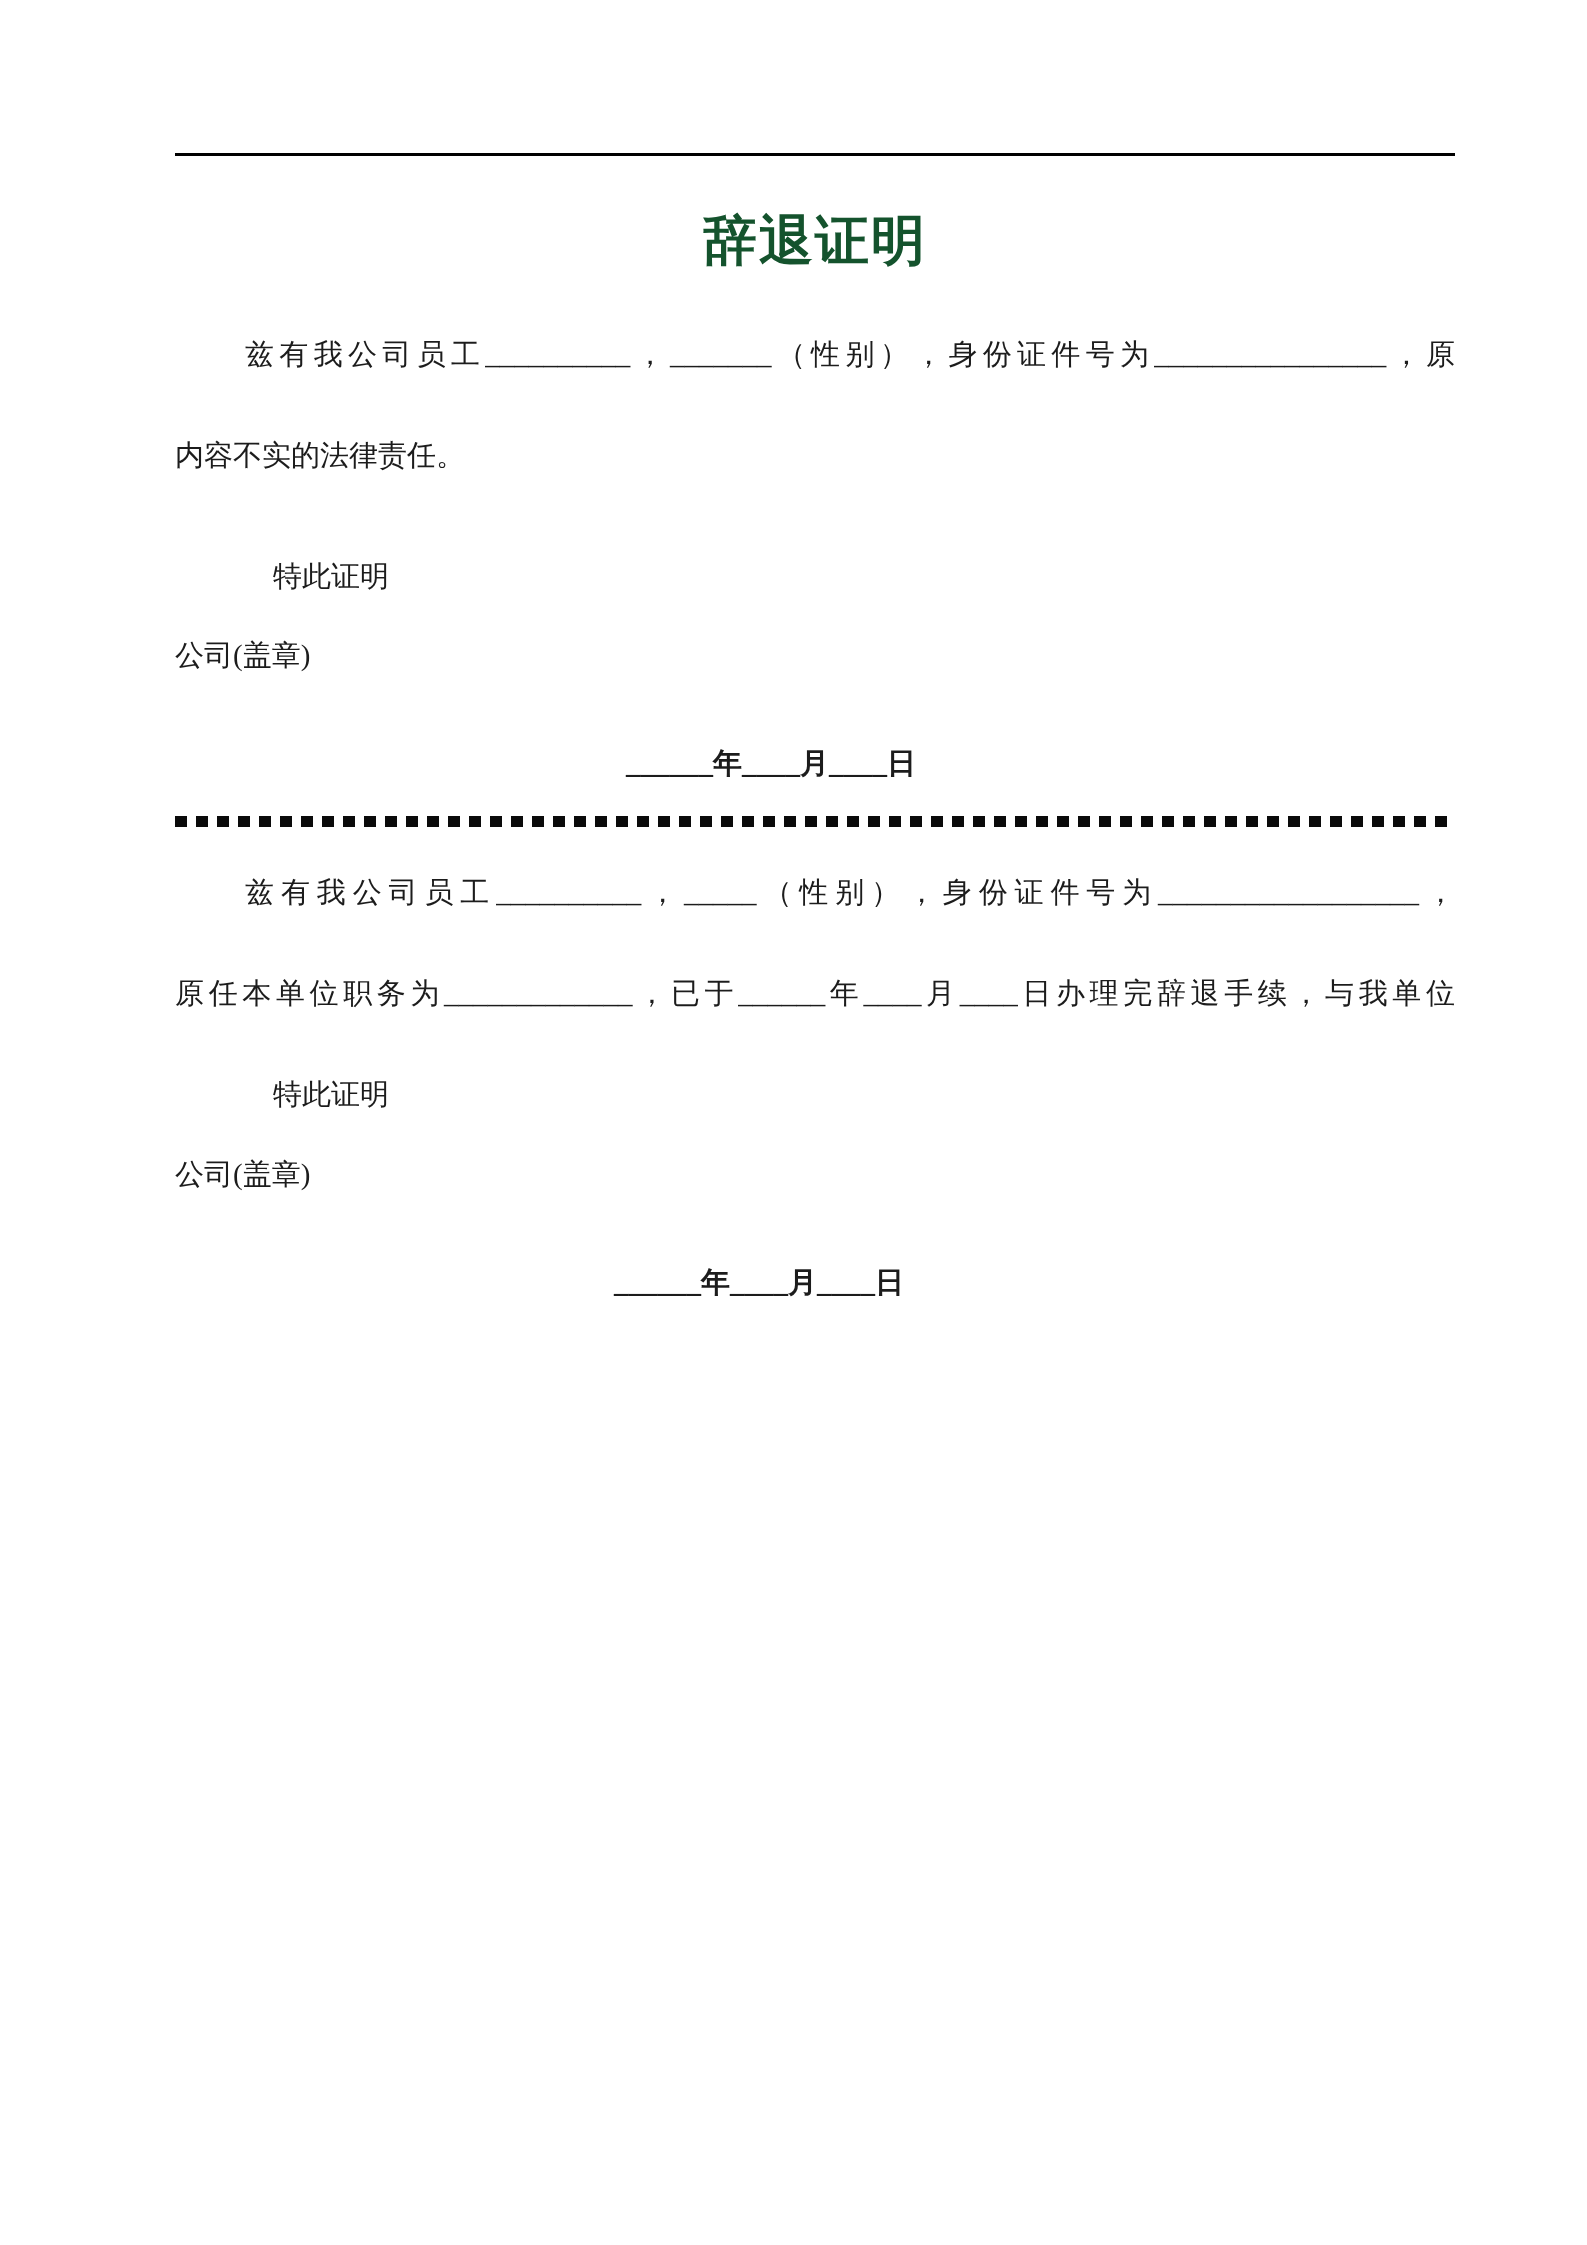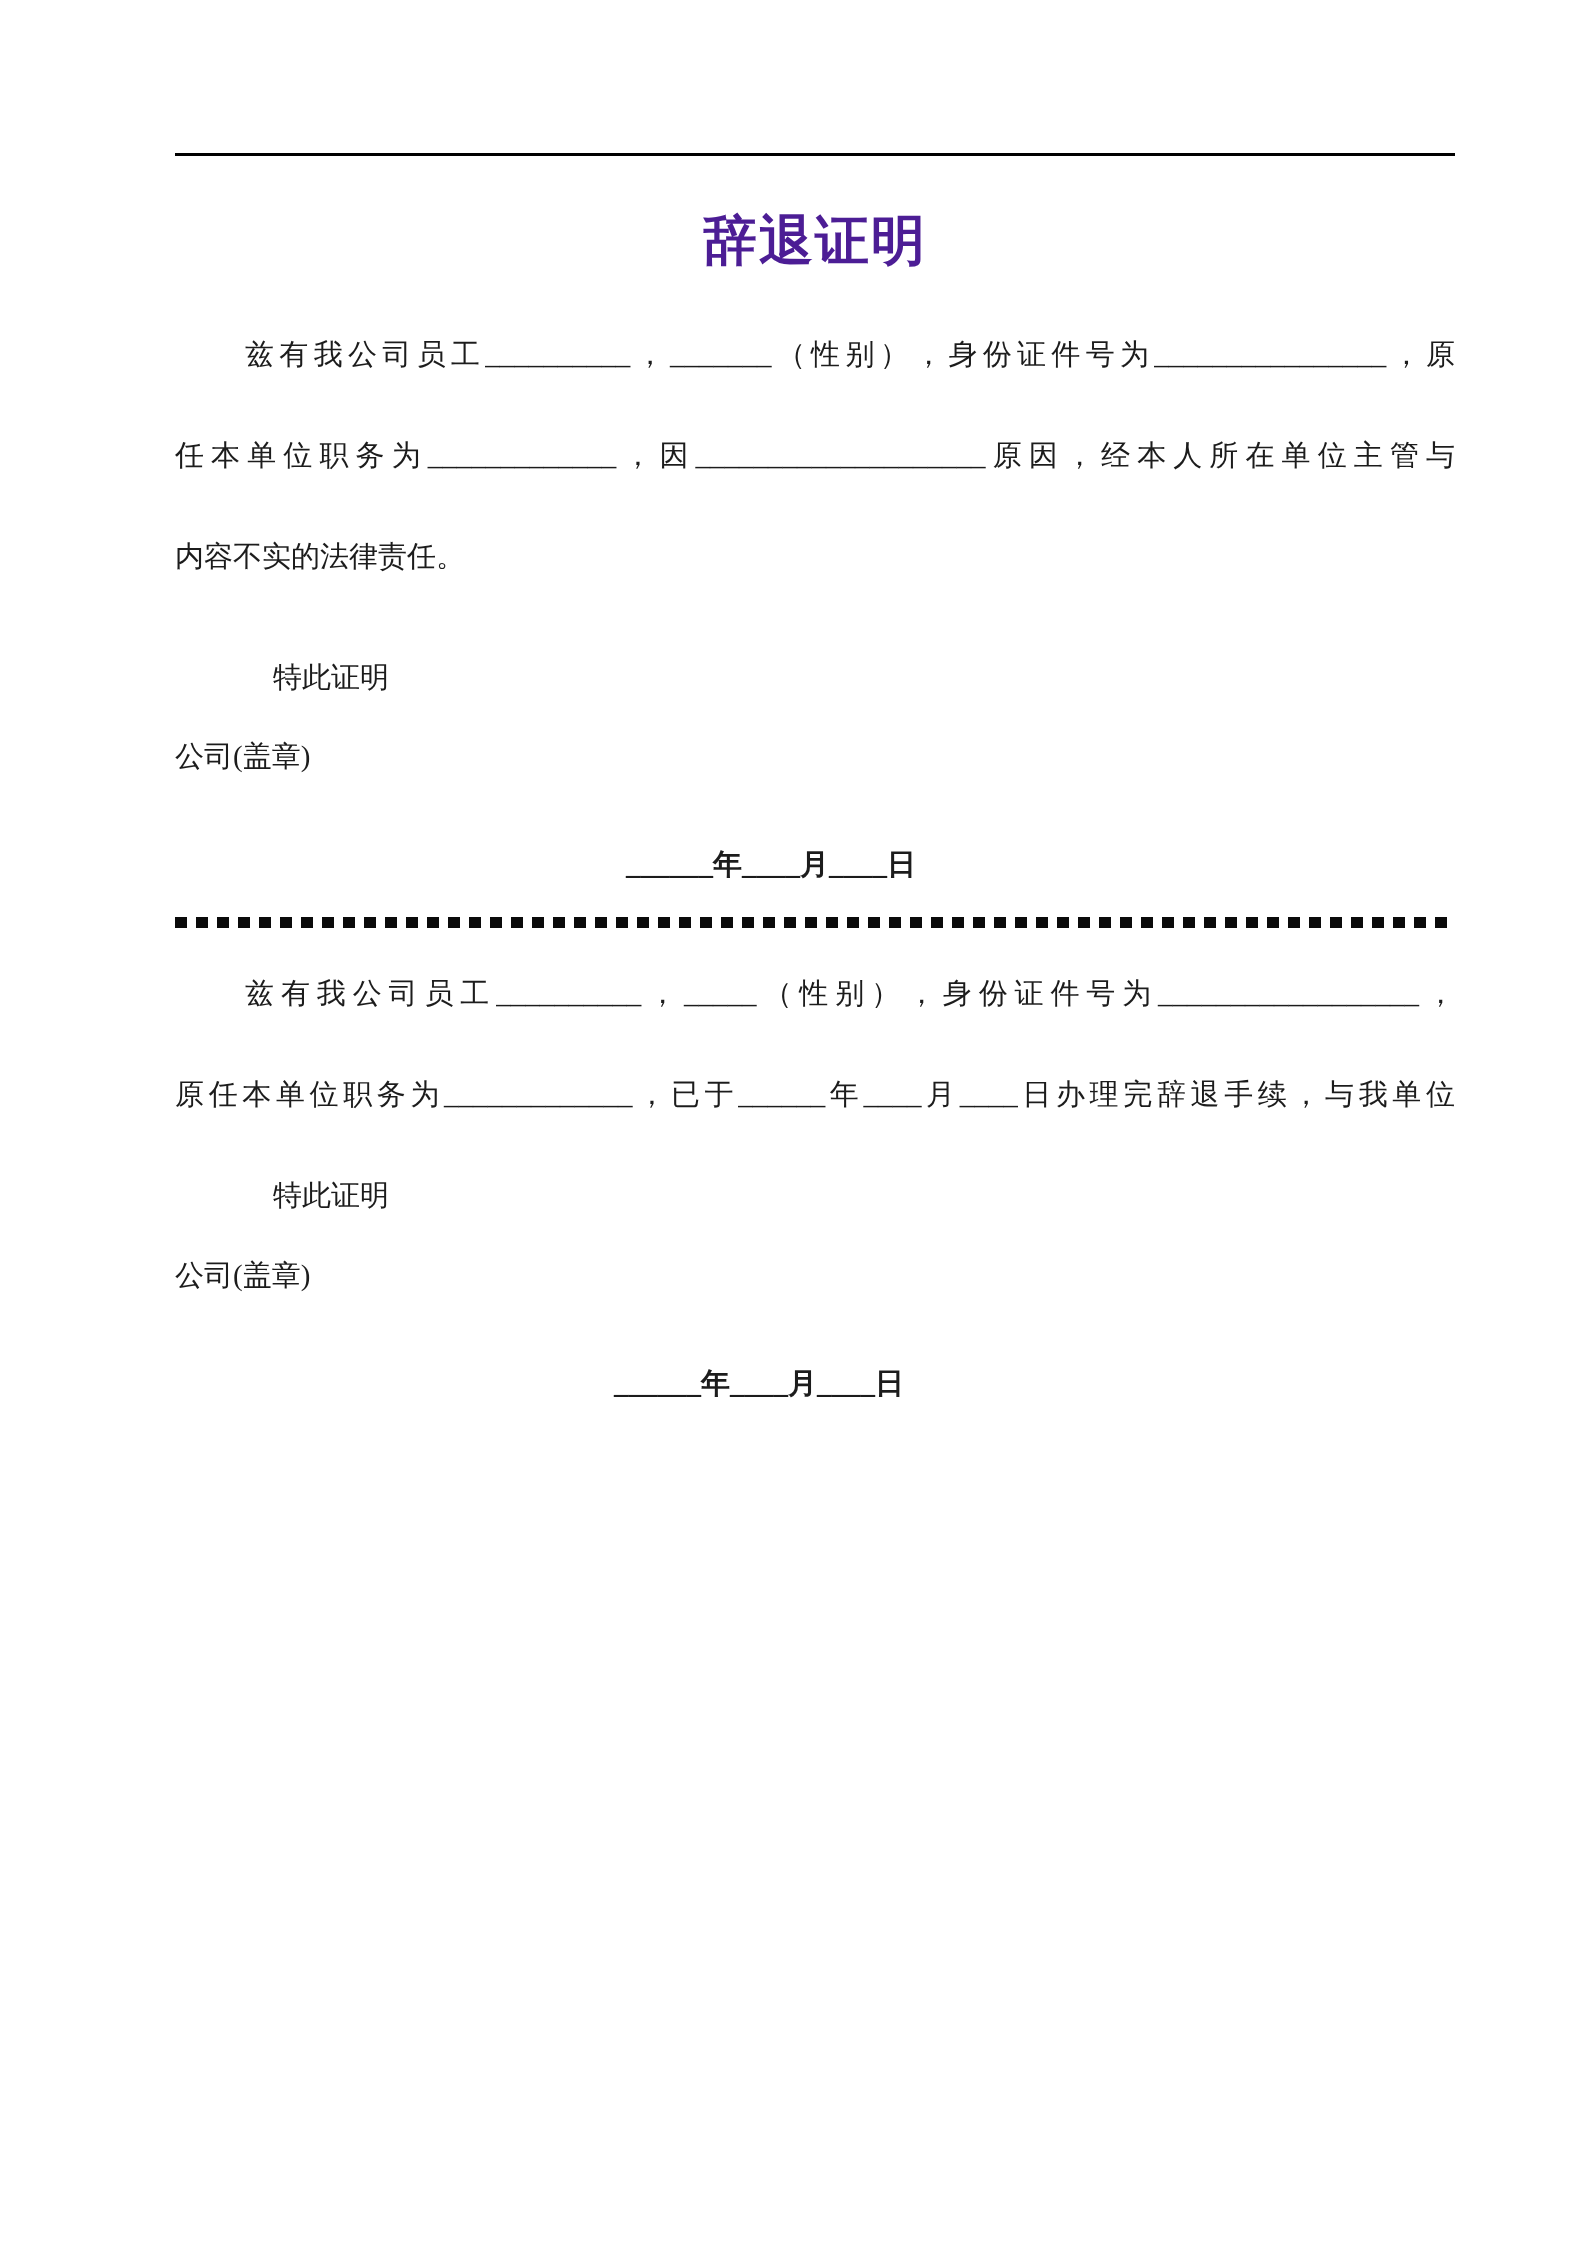--- a/index.html
+++ b/index.html
@@ -22,21 +22,21 @@
     height: 3px;
     background: #000000;
   }
   .doc-title {
     margin: 48px 0 0 0;
     font-size: 54px;
     font-weight: bold;
     text-align: center;
     line-height: 75px;
     letter-spacing: 2px;
-    color: #4c1d95;
+    color: #14532d;
   }
   .stub-title { margin-top: 88px; }
   .bline { line-height: 101px; }
   .jline { text-align: justify; text-align-last: justify; }
   .indent { text-indent: 70px; }
   .para1 { margin-top: 25px; font-family: Liberation Serif, serif; }
   .para2 { margin-top: 15px; }
   .hereby { padding-left: 98px; margin-top: 20px; }
   .hereby2 { margin-top: 0; }
   .seal { text-align: left; padding-right: 182px; margin-top: -22px; }
@@ -55,21 +55,20 @@
 <body>
 
 <div class="page">
   <div class="content">
 
     <div class="top-rule"></div>
 
     <h1 class="doc-title">辞退证明</h1>
 
     <div class="bline jline indent para1">兹有我公司员工__________，_______（性别），身份证件号为________________，原</div>
-    <div class="bline jline">任本单位职务为_____________，因____________________原因，经本人所在单位主管与</div>
     <div class="bline">内容不实的法律责任。</div>
 
     <div class="bline hereby">特此证明</div>
     <div class="bline seal">公司(盖章)</div>
     <div class="bline date">______年____月____日</div>
 
     <div class="dotted-rule"></div>
 
 
     <div class="bline jline indent para2">兹有我公司员工__________，_____（性别），身份证件号为__________________，</div>

